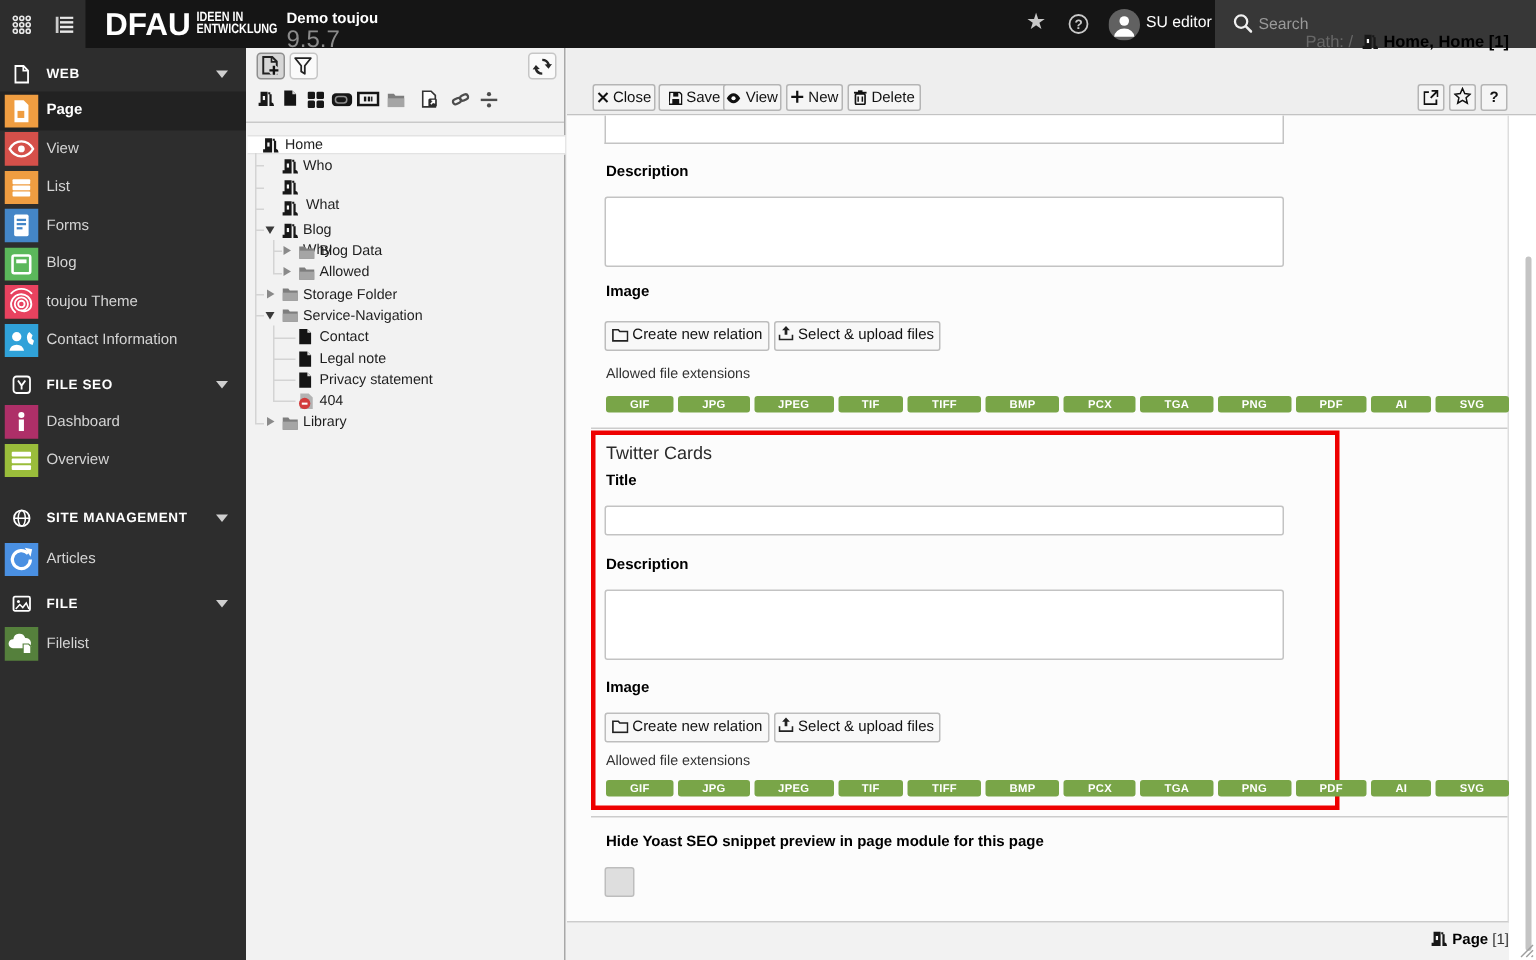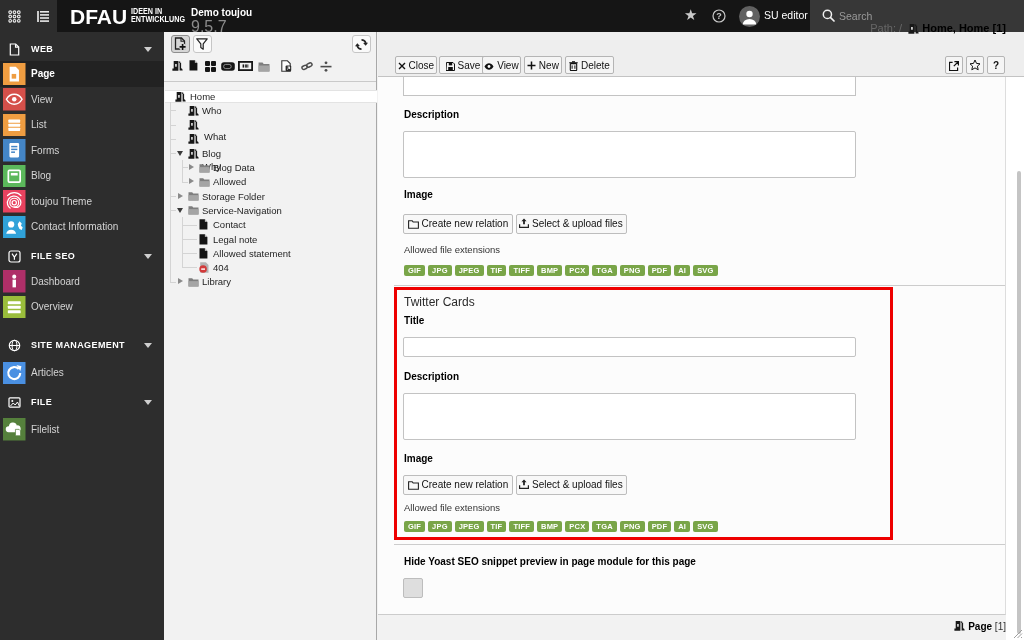--- a/index.html
+++ b/index.html
@@ -22,21 +22,21 @@
   .trtxt{font-size:9.5px;color:#1e1e1e;white-space:nowrap;}
   #docheader{left:378px;top:32px;width:646px;height:45px;background:#eeeeee;border-bottom:1px solid #c3c3c3;box-sizing:border-box;}
   .dbtn{top:56px;height:18px;background:#f5f5f5;border:1px solid #b5b5b5;border-radius:2px;box-sizing:border-box;
         font-size:10px;color:#111;line-height:17px;text-align:center;white-space:nowrap;}
   #content{left:378px;top:77px;width:628px;height:538px;background:#fcfcfc;border-right:1px solid #dddddd;border-bottom:1px solid #cccccc;box-sizing:border-box;}
   .flabel{left:404px;font-size:10px;font-weight:bold;color:#000;}
   .finput{left:403px;width:453px;background:#fff;border:1px solid #c3c3c3;border-radius:2px;box-sizing:border-box;}
   .fbtn{height:20px;background:#f8f8f8;border:1px solid #bdbdbd;border-radius:2px;box-sizing:border-box;
         font-size:10px;color:#111;line-height:18px;text-align:center;white-space:nowrap;}
   .badge{display:inline-block;height:11px;line-height:11.5px;background:#79a548;color:#fff;
-         font-size:7.5px;font-weight:bold;border-radius:2px;padding:0 4px;margin-right:3px;letter-spacing:.2px;}
+         font-size:7.5px;font-weight:bold;border-radius:2px;padding:0 16px;margin-right:3px;letter-spacing:.2px;}
   .divider{left:394px;width:611px;height:1px;background:#cccccc;}
   svg{display:block;}
 </style>
 </head>
 <body>
 
 <div class="abs" id="topbar"></div>
 <div class="abs" id="tbleft"></div>
 <div class="abs" id="tbsearch"></div>
 
@@ -352,21 +352,21 @@
     <use href="#t3doc"></use>
   </svg>
 <div class="abs trtxt" style="left:213px;top:219.2px;">Contact</div>
 <svg class="abs" style="left:198.5px;top:233.5px;" width="9" height="11" viewBox="0 0 9 11">
     <use href="#t3doc"></use>
   </svg>
 <div class="abs trtxt" style="left:213px;top:233.5px;">Legal note</div>
 <svg class="abs" style="left:198.5px;top:247.8px;" width="9" height="11" viewBox="0 0 9 11">
     <use href="#t3doc"></use>
   </svg>
-<div class="abs trtxt" style="left:213px;top:247.8px;">Allowed statement</div>
+<div class="abs trtxt" style="left:213px;top:247.8px;">Privacy statement</div>
 <svg class="abs" style="left:198.5px;top:262.1px;" width="11" height="11" viewBox="0 0 11 11">
   <path d="M1.2,0.3 h5.6 l2.7,2.7 v7.7 h-8.3 z" fill="#b3b3b3"></path>
   <circle cx="4.1" cy="7" r="3.8" fill="#d23b3b"></circle>
   <rect x="2.2" y="6.4" width="3.8" height="1.4" fill="#fff"></rect>
 </svg>
 <div class="abs trtxt" style="left:213px;top:262.1px;">404</div>
 <div class="abs" style="left:178px;top:278.4px;width:0;height:0;border-top:3.5px solid transparent;border-bottom:3.5px solid transparent;border-left:5px solid #8a8a8a;"></div>
 <svg class="abs" style="left:187.5px;top:276.9px;" width="11" height="10" viewBox="0 0 11 10">
     <use href="#t3folder"></use>
   </svg>

